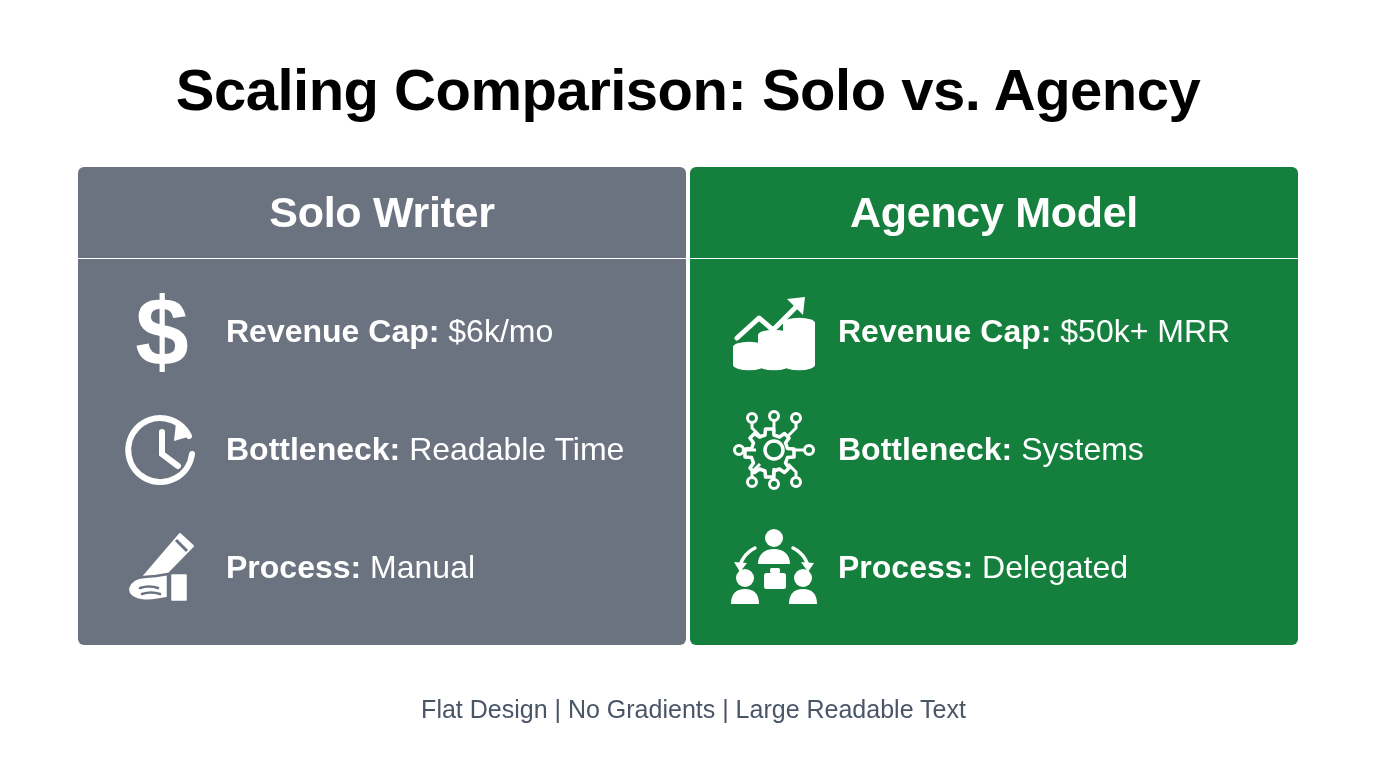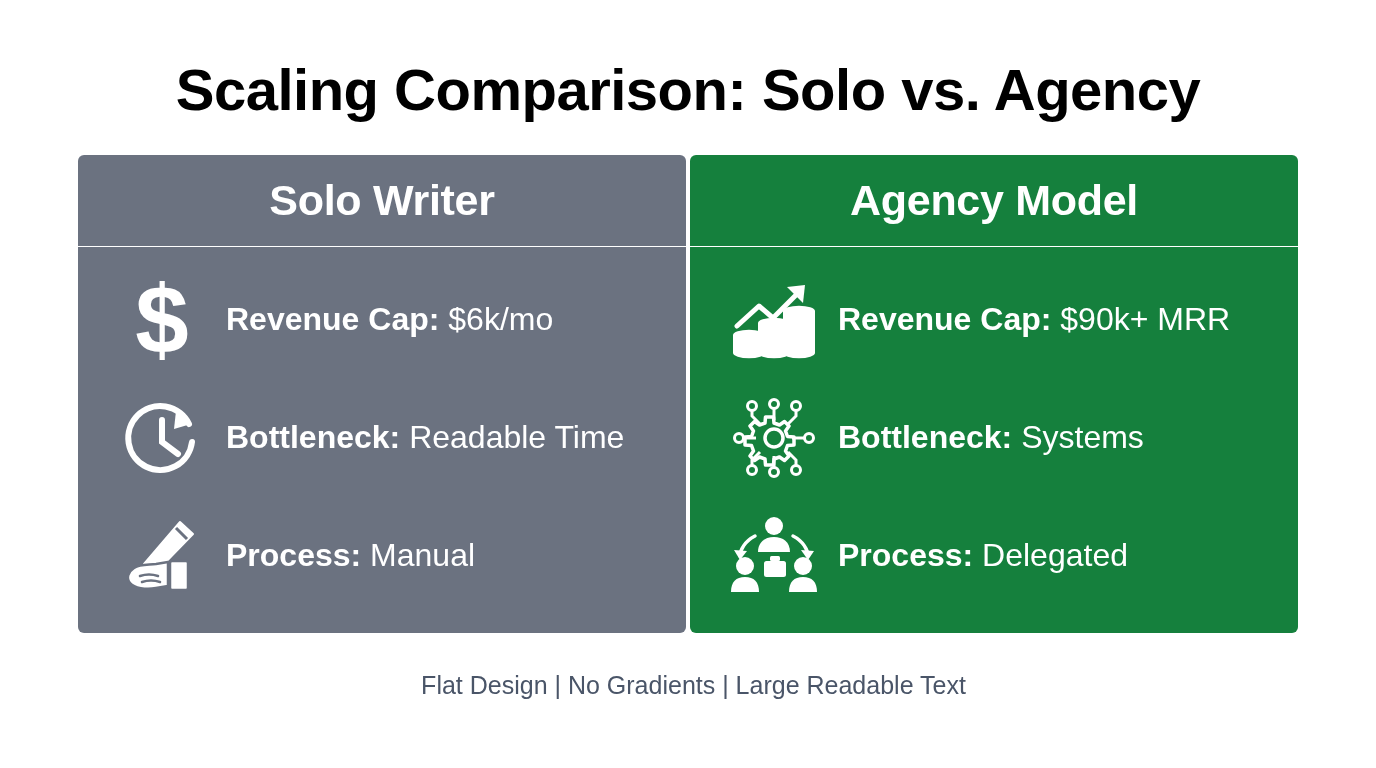--- a/index.html
+++ b/index.html
@@ -15,20 +15,21 @@
     position: relative;
   }
 
   .page {
     width: 1376px;
     height: 768px;
     display: flex;
     flex-direction: column;
     align-items: center;
     box-sizing: border-box;
+    gap: 12px;
   }
 
   
   .title {
     margin-top: 58px;
     font-size: 58px;
     font-weight: 700;
     color: #000000;
     letter-spacing: -0.5px;
     line-height: 1.1;
@@ -254,21 +255,21 @@
                 <ellipse cx="70" cy="63" rx="16" ry="5.2"></ellipse>
                 <rect x="54" y="63" width="32" height="6"></rect>
                 <ellipse cx="70" cy="69" rx="16" ry="5.2"></ellipse>
                 <rect x="54" y="69" width="32" height="6"></rect>
                 <ellipse cx="70" cy="75" rx="16" ry="5.2"></ellipse>
               </g>
             </svg>
           </div>
           <div class="row-text">
             <span class="lbl">Revenue Cap:</span>
-            <span class="val">$90k+ MRR</span>
+            <span class="val">$50k+ MRR</span>
           </div>
         </div>
 
         <div class="row">
           <div class="row-icon">
             <svg width="84" height="84" viewBox="0 0 84 84" fill="none">
               <g stroke="#ffffff" stroke-width="3" fill="none">
 
                 <path d="M42 24 L42 12"></path>
                 <path d="M42 60 L42 72"></path>

